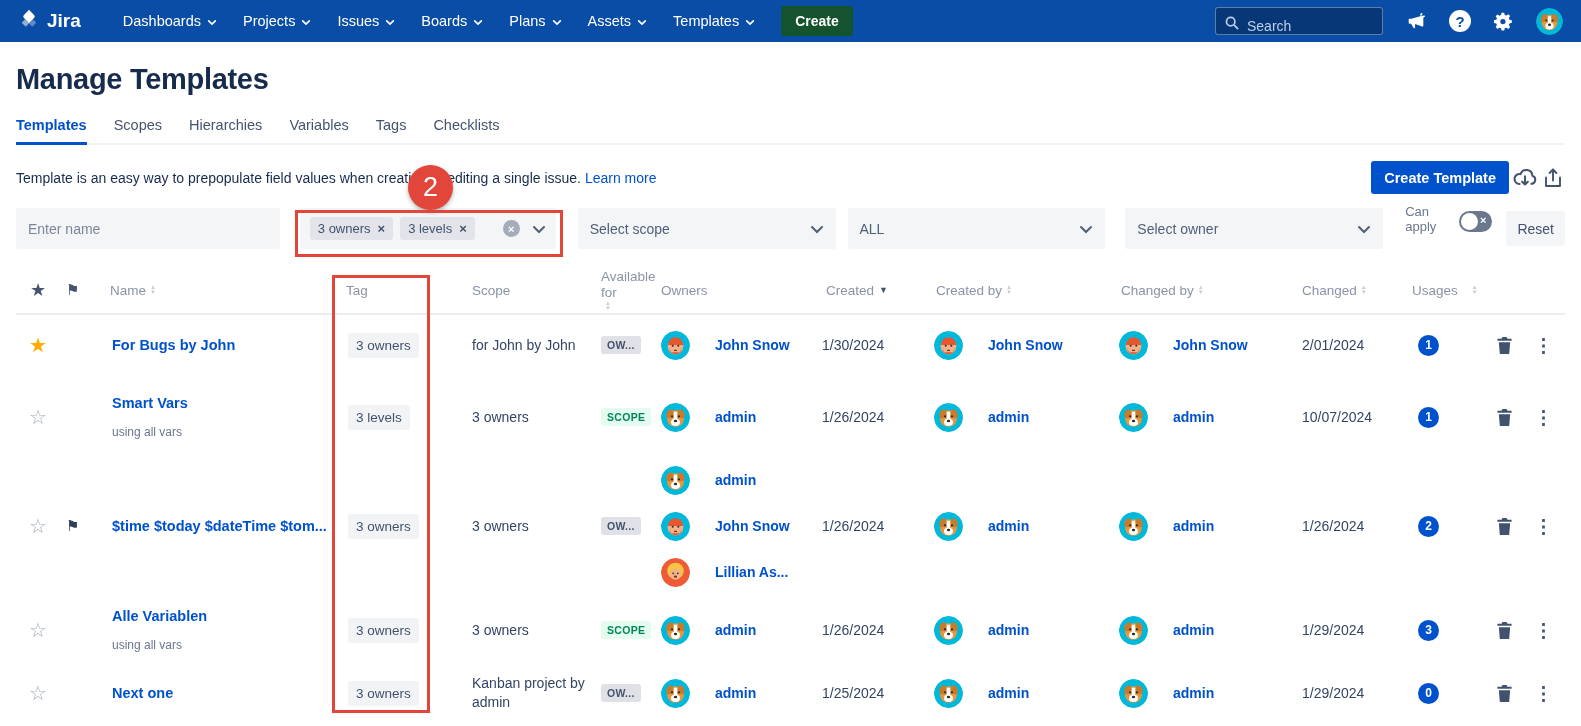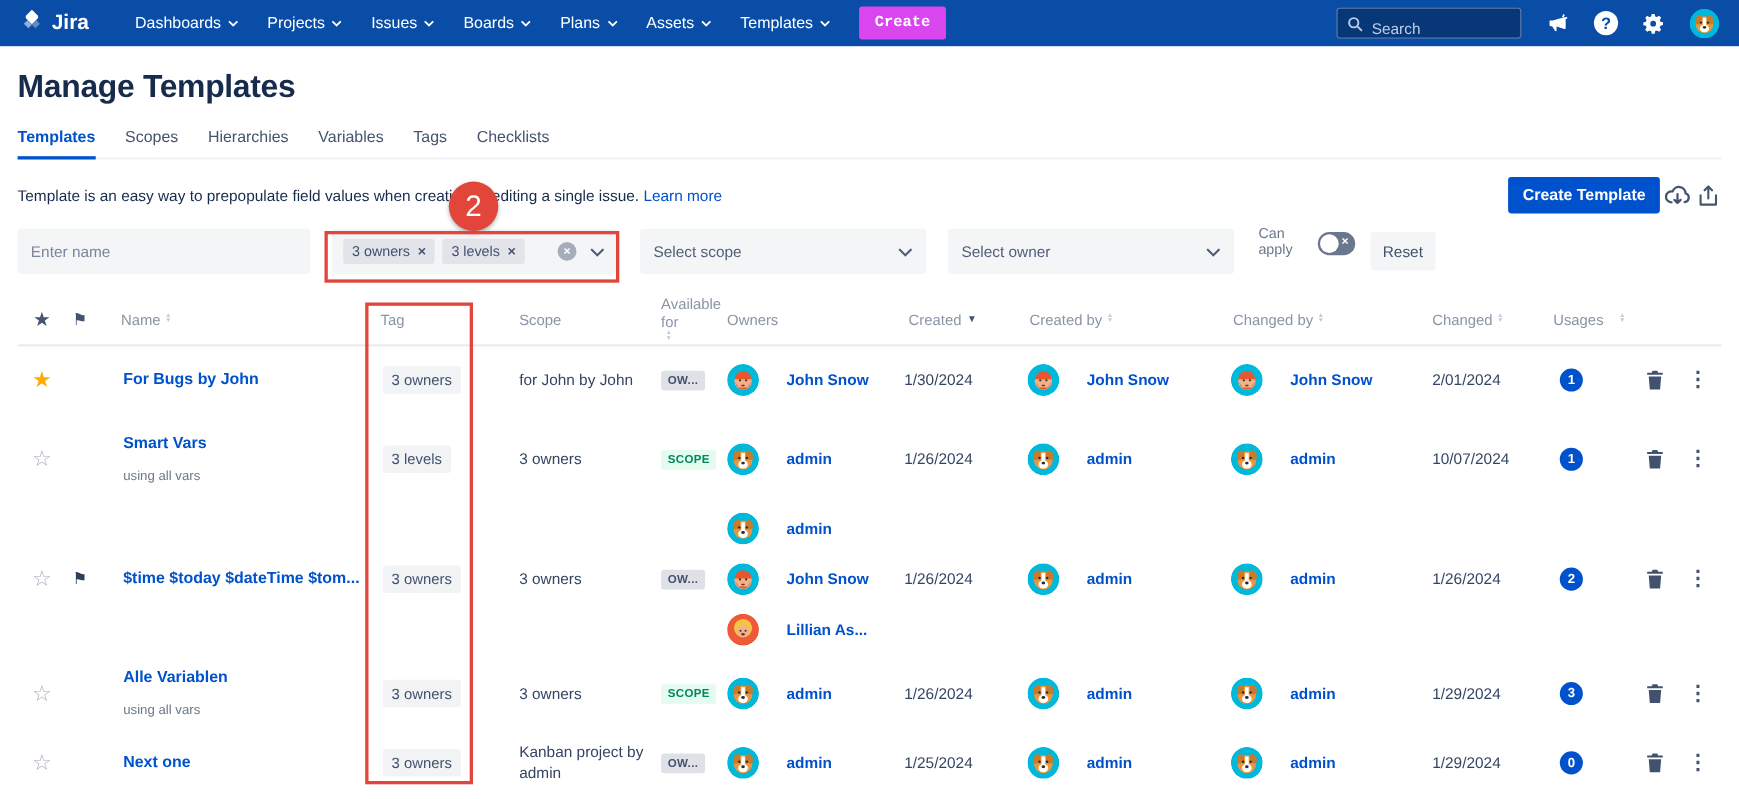--- a/index.html
+++ b/index.html
@@ -12,22 +12,22 @@
   
   .topnav {
     height:42px; background:var(--navbg,#0a4da6);
     display:flex; align-items:center; padding:0 18px; color:#fff;
   }
   .nav-left { display:flex; align-items:center; gap:26px; flex:1; }
   .logo { display:flex; align-items:center; gap:7px; font-size:19px; font-weight:bold; margin-right:16px; }
   .nav-item { display:flex; align-items:center; gap:6px; font-size:14.5px; cursor:pointer; }
   .nav-item svg { margin-top:2px; }
   .create-btn {
-    background:#d946ef; color:#fff; border:none; border-radius:3px;
-    font-family:Liberation Mono, monospace; font-size:14px; font-weight:bold; padding:7px 14px; cursor:pointer;
+    background:#14532d; color:#fff; border:none; border-radius:3px;
+    font-family:Liberation Sans, sans-serif; font-size:14px; font-weight:bold; padding:7px 14px; cursor:pointer;
   }
   .nav-right { display:flex; align-items:center; gap:22px; }
   .nav-search {
     display:flex; align-items:flex-end; gap:8px;
     background:rgba(0,0,0,0.28); border:1px solid rgba(255,255,255,0.35);
     border-radius:3px; height:28px; width:168px; padding:0 9px;
   }
   .nav-search input {
     background:transparent; border:none; outline:none; color:#fff;
     font-family:inherit; font-size:14px; width:110px;
@@ -293,20 +293,28 @@
       </span>
     </div>
     <div class="f-select scope-select">
       <span class="ph">Select scope</span>
       <span>
         <svg width="14" height="9" viewBox="0 0 14 9" fill="none" stroke="#505F79" stroke-width="2" stroke-linecap="round">
             <path d="m2 2 5 5 5-5"></path>
           </svg>
       </span>
     </div>
+    <div class="f-select all-select">
+      <span class="ph">ALL</span>
+      <span>
+        <svg width="14" height="9" viewBox="0 0 14 9" fill="none" stroke="#505F79" stroke-width="2" stroke-linecap="round">
+            <path d="m2 2 5 5 5-5"></path>
+          </svg>
+      </span>
+    </div>
     <div class="f-select owner-select">
       <span class="ph">Select owner</span>
       <span>
         <svg width="14" height="9" viewBox="0 0 14 9" fill="none" stroke="#505F79" stroke-width="2" stroke-linecap="round">
             <path d="m2 2 5 5 5-5"></path>
           </svg>
       </span>
     </div>
     <div class="can-apply">
       <span class="lbl">Can apply</span>

